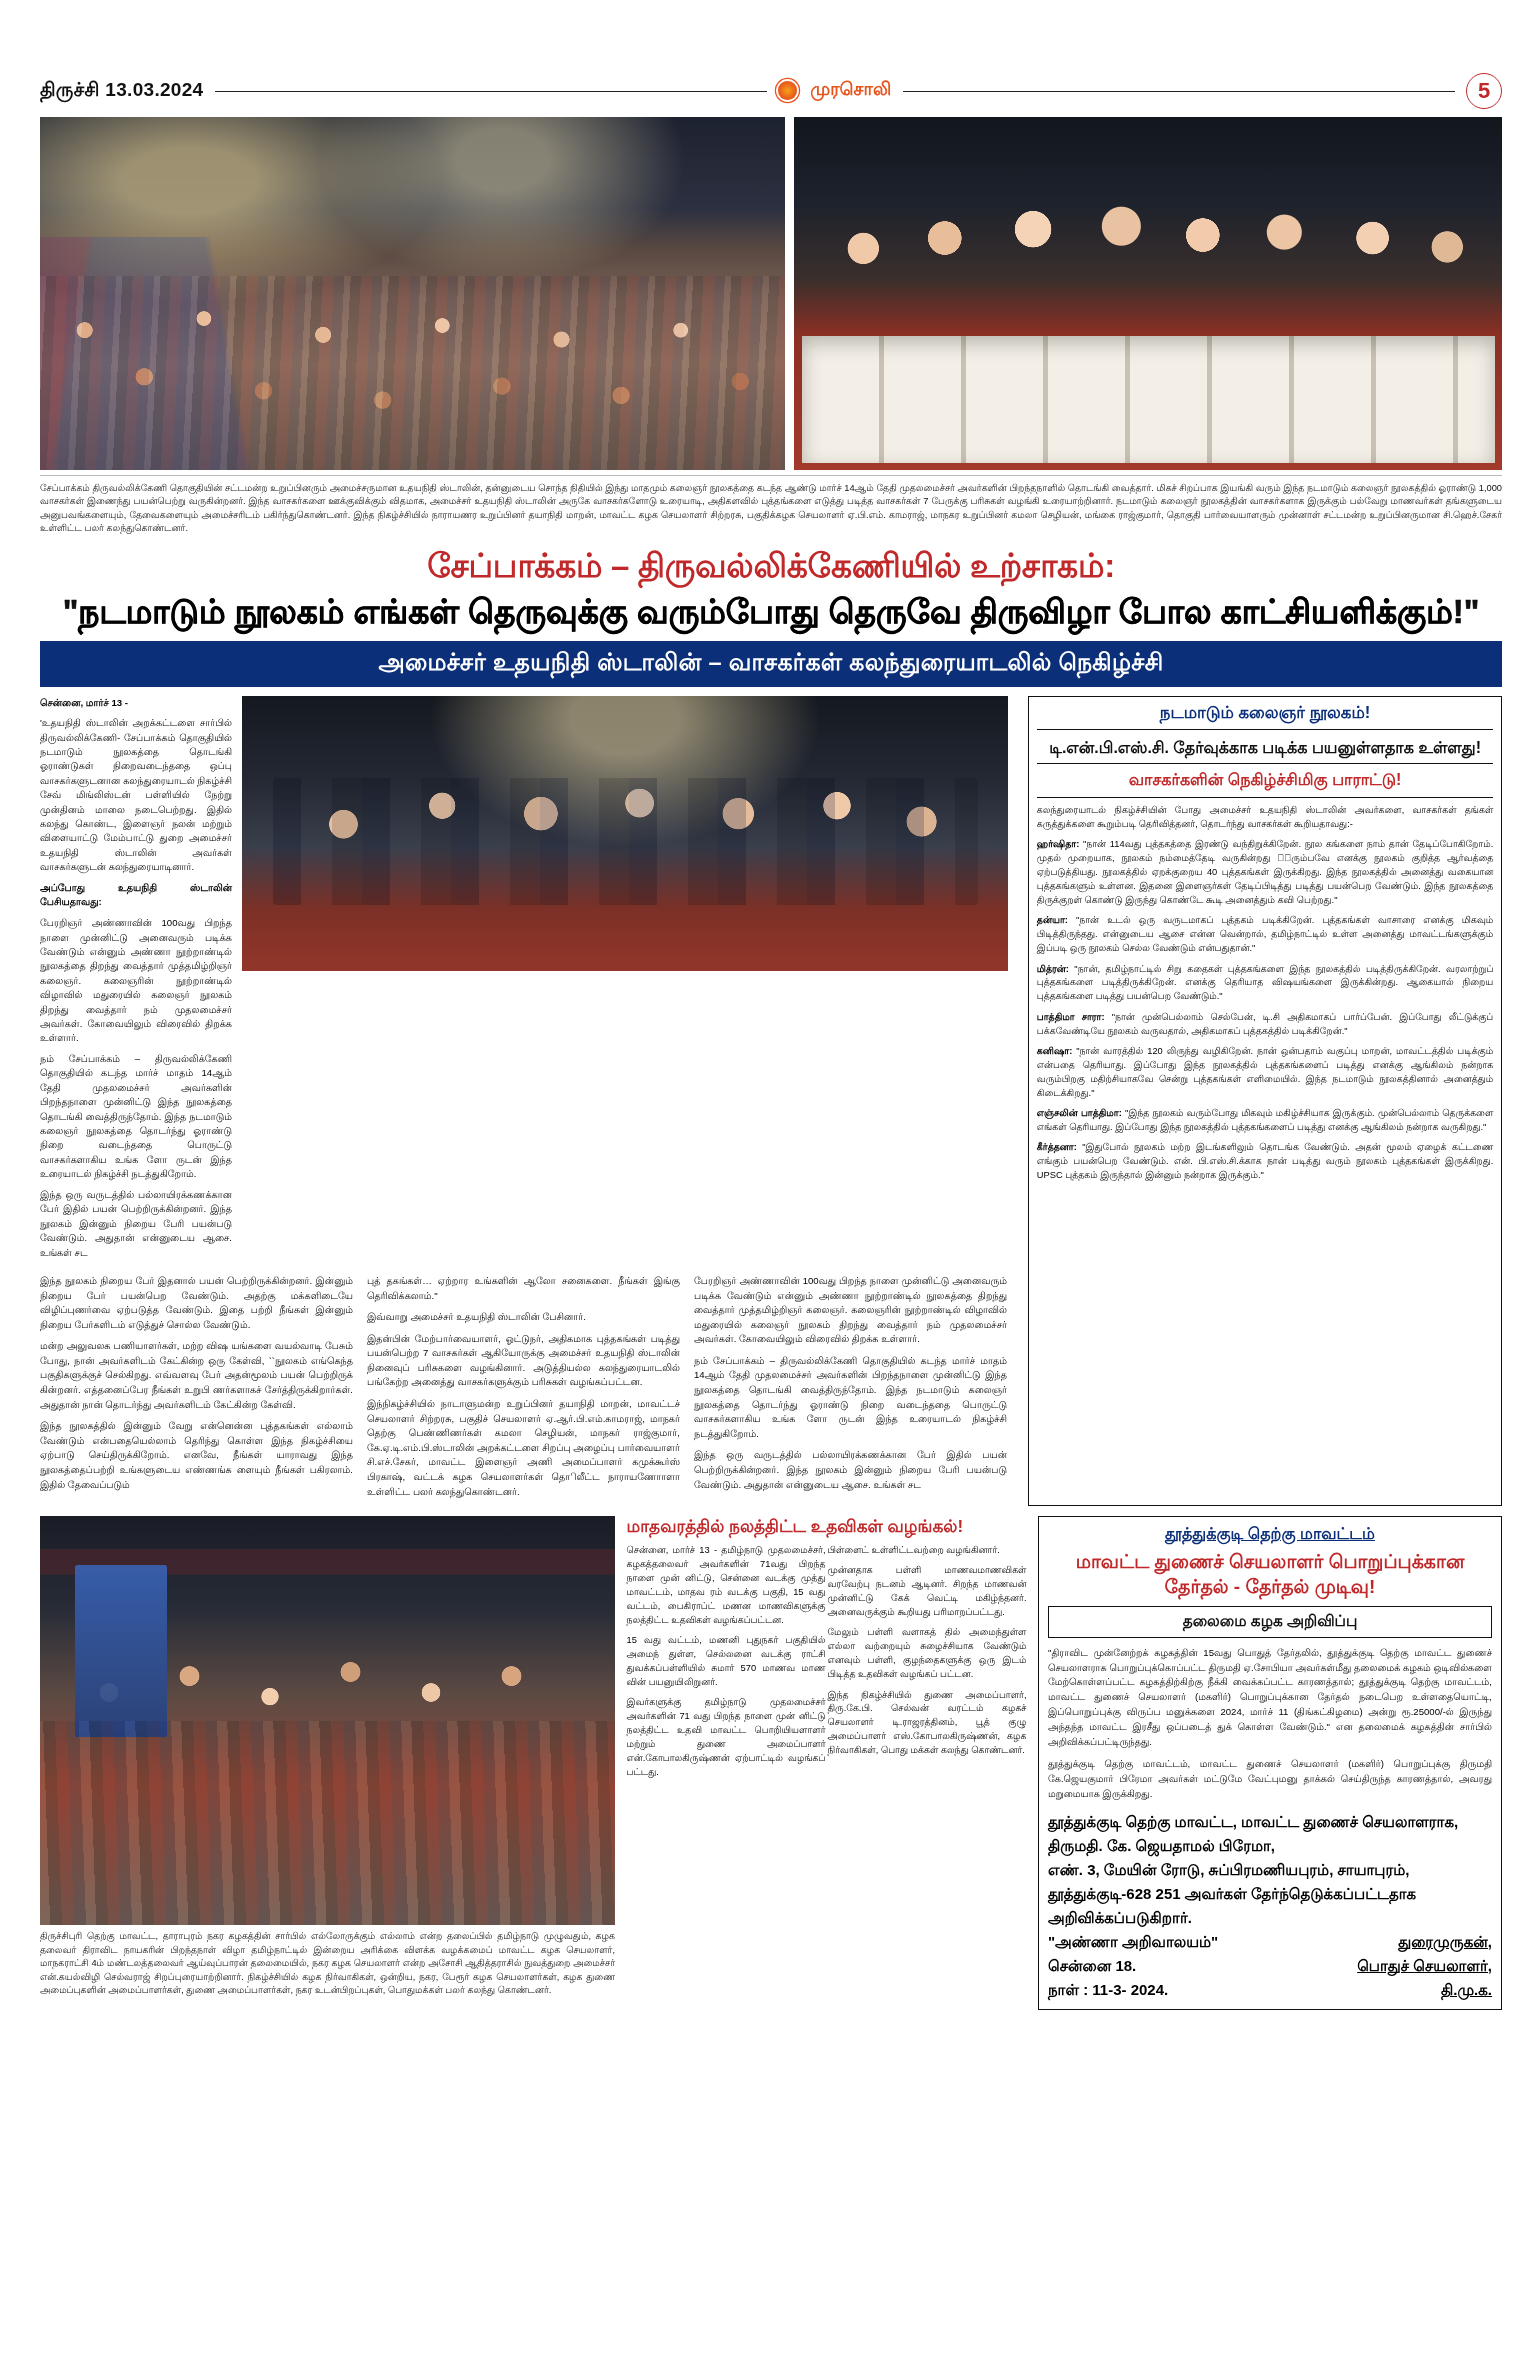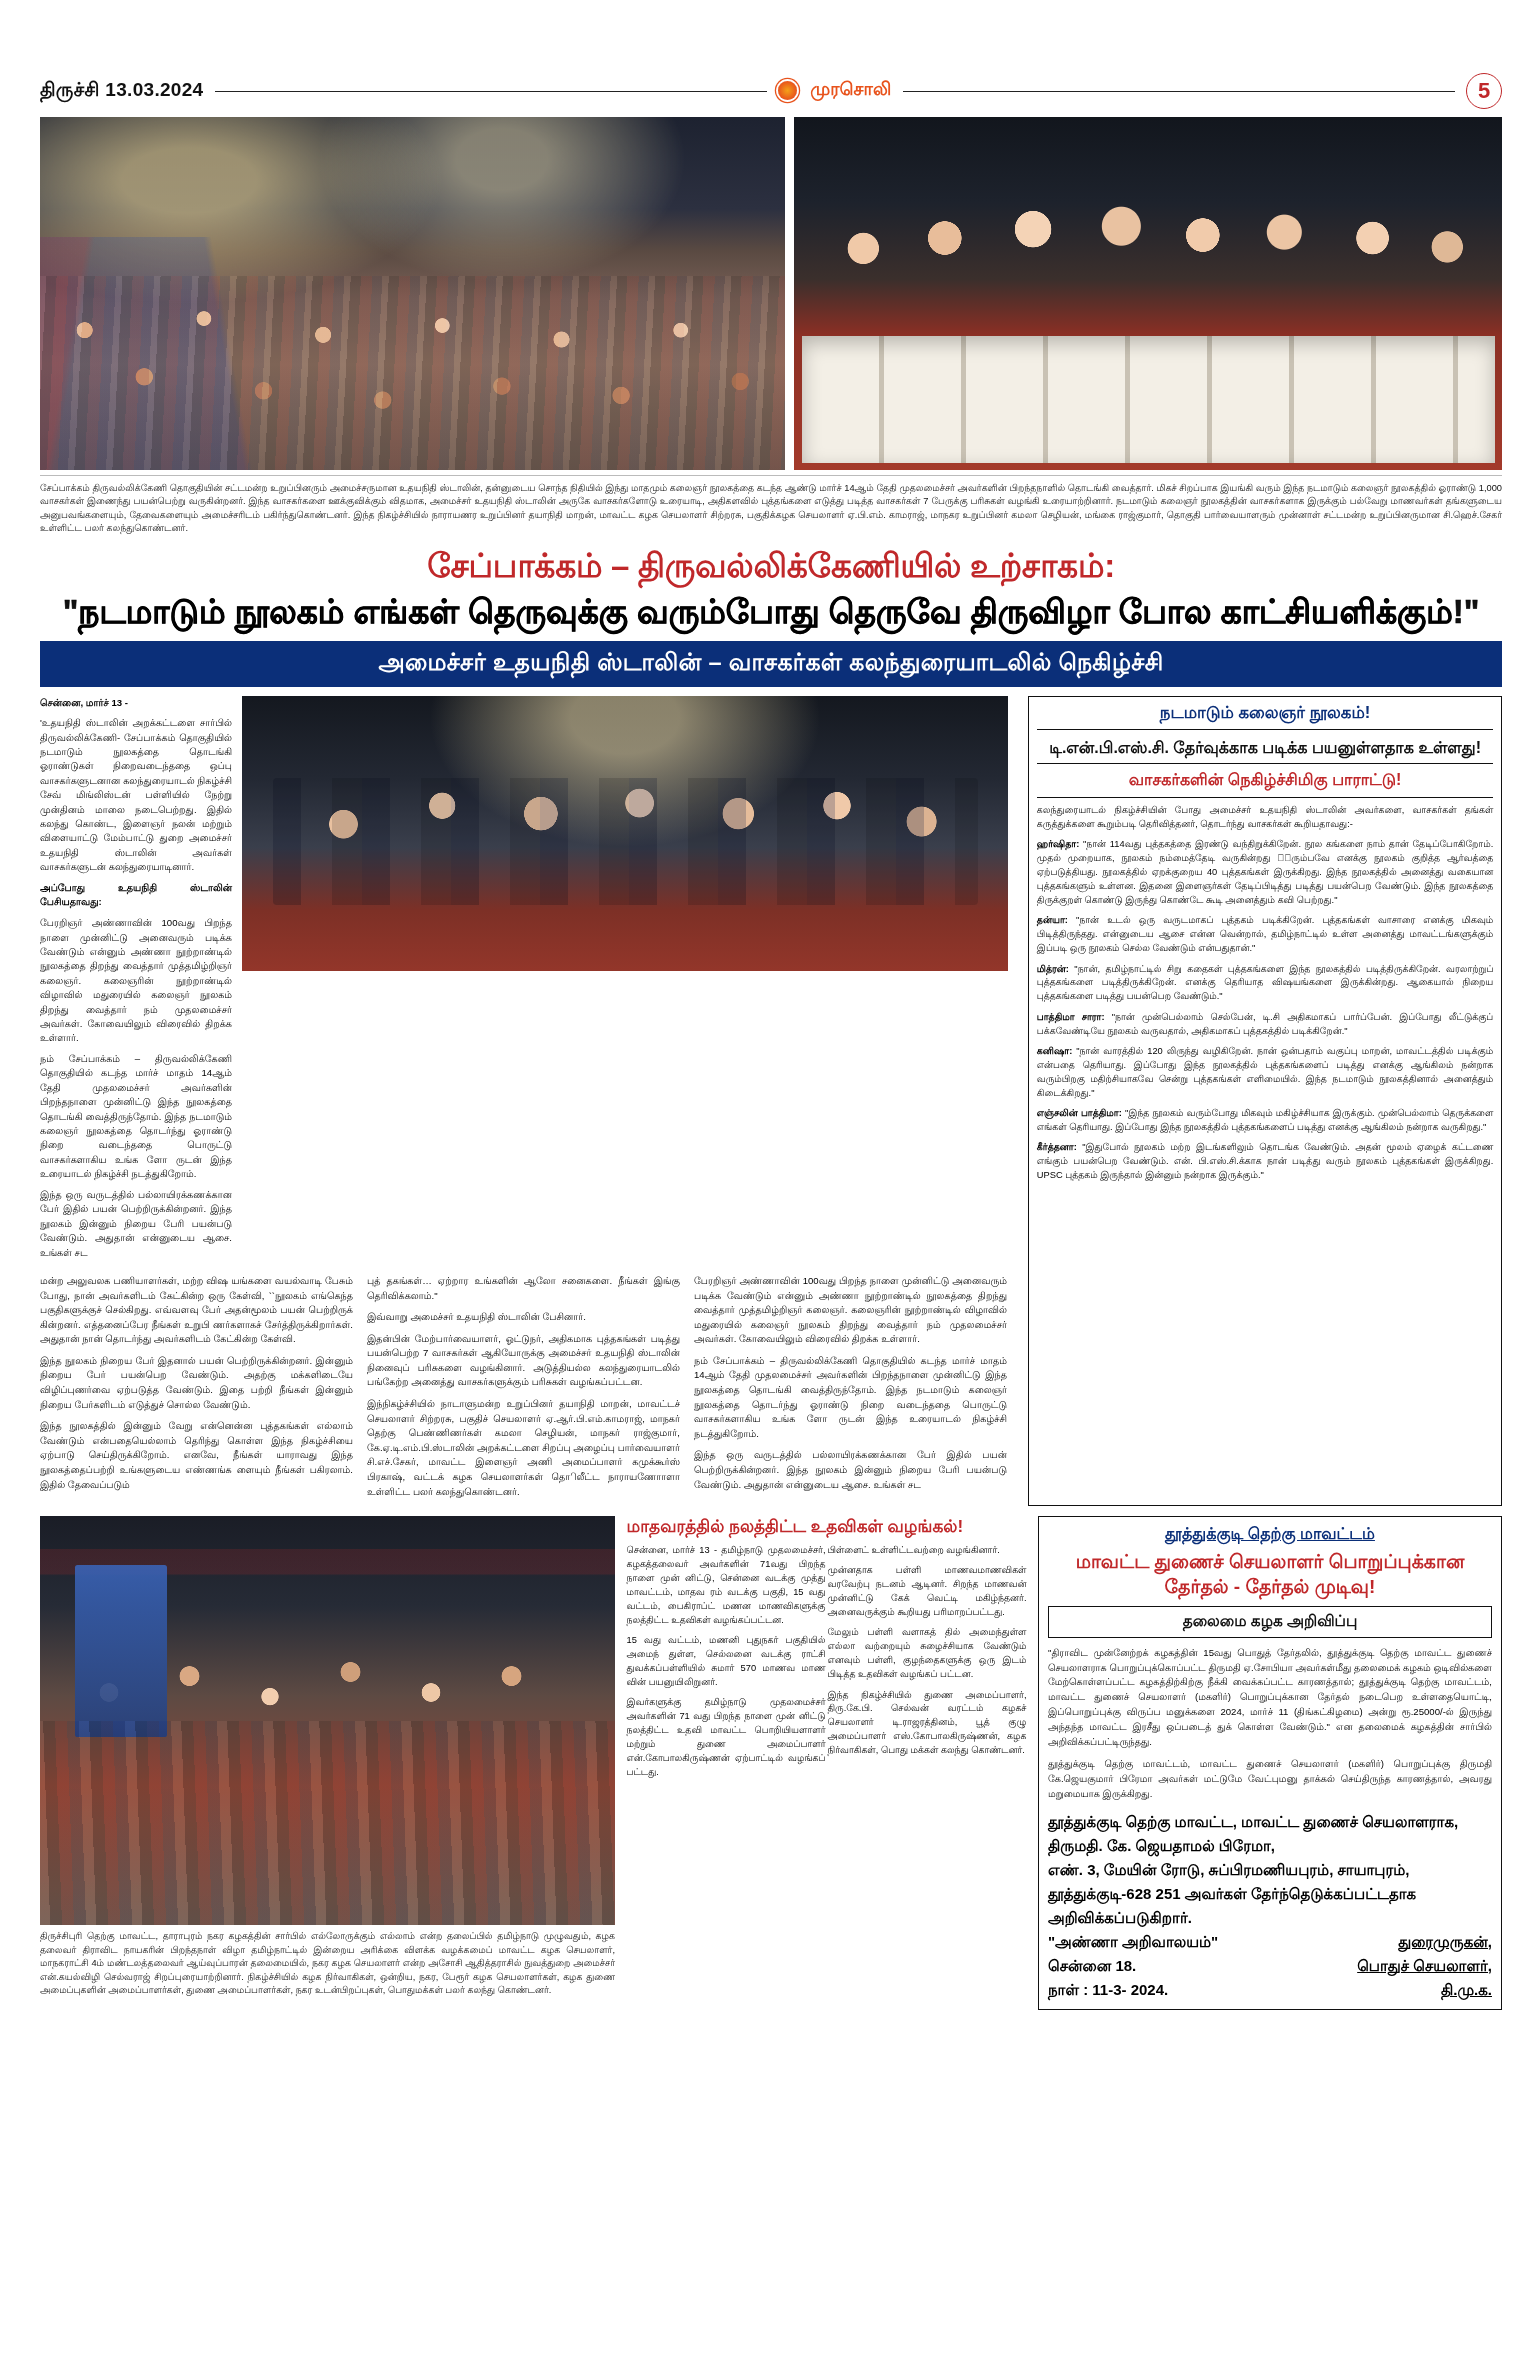--- a/index.html
+++ b/index.html
@@ -236,22 +236,22 @@
           <p class="b">அப்போது உதயநிதி ஸ்டாலின் பேசியதாவது:</p>
           <p>பேரறிஞர் அண்ணாவின் 100வது பிறந்த நாளை முன்னிட்டு அனைவரும் படிக்க வேண்டும் என்னும் அண்ணா நூற்றாண்டில் நூலகத்தை திறந்து வைத்தார் முத்தமிழ்றிஞர் கலைஞர். கலைஞரின் நூற்றாண்டில் விழாவில் மதுரையில் கலைஞர் நூலகம் திறந்து வைத்தார் நம்  முதலமைச்சர் அவர்கள். கோவையிலும் விரைவில் திறக்க உள்ளார்.</p>
           <p>நம் சேப்பாக்கம் – திருவல்லிக்கேணி தொகுதியில் கடந்த மார்ச் மாதம் 14ஆம் தேதி முதலமைச்சர் அவர்களின் பிறந்தநாளை முன்னிட்டு இந்த நூலகத்தை தொடங்கி வைத்திருந்தோம். இந்த நடமாடும் கலைஞர் நூலகத்தை தொடர்ந்து ஓராண்டு நிறை வடைந்ததை பொருட்டு வாசகர்களாகிய உங்க ளோ ருடன் இந்த உரையாடல் நிகழ்ச்சி நடத்துகிறோம்.</p>
           <p>இந்த ஒரு வருடத்தில் பல்லாயிரக்கணக்கான பேர் இதில் பயன் பெற்றிருக்கின்றனர். இந்த நூலகம் இன்னும் நிறைய பேரி பயன்படு வேண்டும். அதுதான் என்னுடைய ஆசை. உங்கள் சட</p>
         </div>
         <div class="photo stage lead-photo"></div>
       </div>
 
       <div class="cols3">
         <div class="c">
+          <p>இந்த நூலகம் நிறைய பேர் இதனால் பயன் பெற்றிருக்கின்றனர். இன்னும் நிறைய பேர் பயன்பெற வேண்டும். அதற்கு மக்களிடையே விழிப்புணர்வை ஏற்படுத்த வேண்டும். இதை பற்றி நீங்கள் இன்னும் நிறைய பேர்களிடம் எடுத்துச் சொல்ல வேண்டும்.</p>
           <p>மன்ற அலுவலக பணியாளர்கள், மற்ற விஷ யங்களை வயல்வாடி பேசும் போது, நான் அவர்களிடம் கேட்கின்ற ஒரு கேள்வி, ``நூலகம் எங்கெந்த பகுதிகளுக்குச் செல்கிறது. எவ்வளவு பேர் அதன்மூலம் பயன் பெற்றிருக் கின்றனர். எத்தனைப்பேர நீங்கள் உறுபி ணர்களாகச் சேர்த்திருக்கிறார்கள். அதுதான் நான் தொடர்ந்து அவர்களிடம் கேட்கின்ற கேள்வி.</p>
-          <p>இந்த நூலகம் நிறைய பேர் இதனால் பயன் பெற்றிருக்கின்றனர். இன்னும் நிறைய பேர் பயன்பெற வேண்டும். அதற்கு மக்களிடையே விழிப்புணர்வை ஏற்படுத்த வேண்டும். இதை பற்றி நீங்கள் இன்னும் நிறைய பேர்களிடம் எடுத்துச் சொல்ல வேண்டும்.</p>
           <p>இந்த நூலகத்தில் இன்னும் வேறு என்னென்ன புத்தகங்கள் எல்லாம் வேண்டும் என்பதையெல்லாம் தெரிந்து கொள்ள இந்த நிகழ்ச்சியை ஏற்பாடு செய்திருக்கிறோம். எனவே, நீங்கள் யாராவது இந்த நூலகத்தைப்பற்றி உங்களுடைய எண்ணங்க ளையும் நீங்கள் பகிரலாம். இதில் தேவைப்படும்</p>
         </div>
         <div class="c">
           <p>புத் தகங்கள்… ஏற்றார உங்களின் ஆலோ சனைகளை. நீங்கள் இங்கு தெரிவிக்கலாம்."</p>
           <p>இவ்வாறு அமைச்சர் உதயநிதி ஸ்டாலின் பேசினார்.</p>
           <p>இதன்பின் மேற்பார்வையாளர், ஓட்டுநர், அதிகமாக புத்தகங்கள் படித்து பயன்பெற்ற 7 வாசகர்கள் ஆகியோருக்கு அமைச்சர் உதயநிதி ஸ்டாலின் நினைவுப் பரிசுகளை வழங்கினார். அடுத்தியல்ல கலந்துரையாடலில் பங்கேற்ற அனைத்து வாசகர்களுக்கும் பரிசுகள் வழங்கப்பட்டன.</p>
           <p>இந்நிகழ்ச்சியில் நாடாளுமன்ற உறுப்பினர் தயாநிதி மாறன், மாவட்டச் செயலாளர் சிற்றரசு, பகுதிச் செயலாளர் ஏ.ஆர்.பி.எம்.காமராஜ், மாநகர் தெற்கு பெண்ணிணர்கள் கமலா செழியன், மாநகர் ராஜ்குமார், கே.ஏ.டி.எம்.பி.ஸ்டாலின் அறக்கட்டளை சிறப்பு அழைப்பு பார்வையாளர் சி.எச்.சேகர், மாவட்ட இளைஞர் அணி அமைப்பாளர் கமுக்கூர்ஸ் பிரகாஷ், வட்டக் கழக செயலாளர்கள் தொிலீட்ட நாராயணாோளா உள்ளிட்ட பலர் கலந்துகொண்டனர்.</p>
         </div>
         <div class="c">
           <p>பேரறிஞர் அண்ணாவின் 100வது பிறந்த நாளை முன்னிட்டு அனைவரும் படிக்க வேண்டும் என்னும் அண்ணா நூற்றாண்டில் நூலகத்தை திறந்து வைத்தார் முத்தமிழ்றிஞர் கலைஞர். கலைஞரின் நூற்றாண்டில் விழாவில் மதுரையில் கலைஞர் நூலகம் திறந்து வைத்தார் நம்  முதலமைச்சர் அவர்கள். கோவையிலும் விரைவில் திறக்க உள்ளார்.</p>

